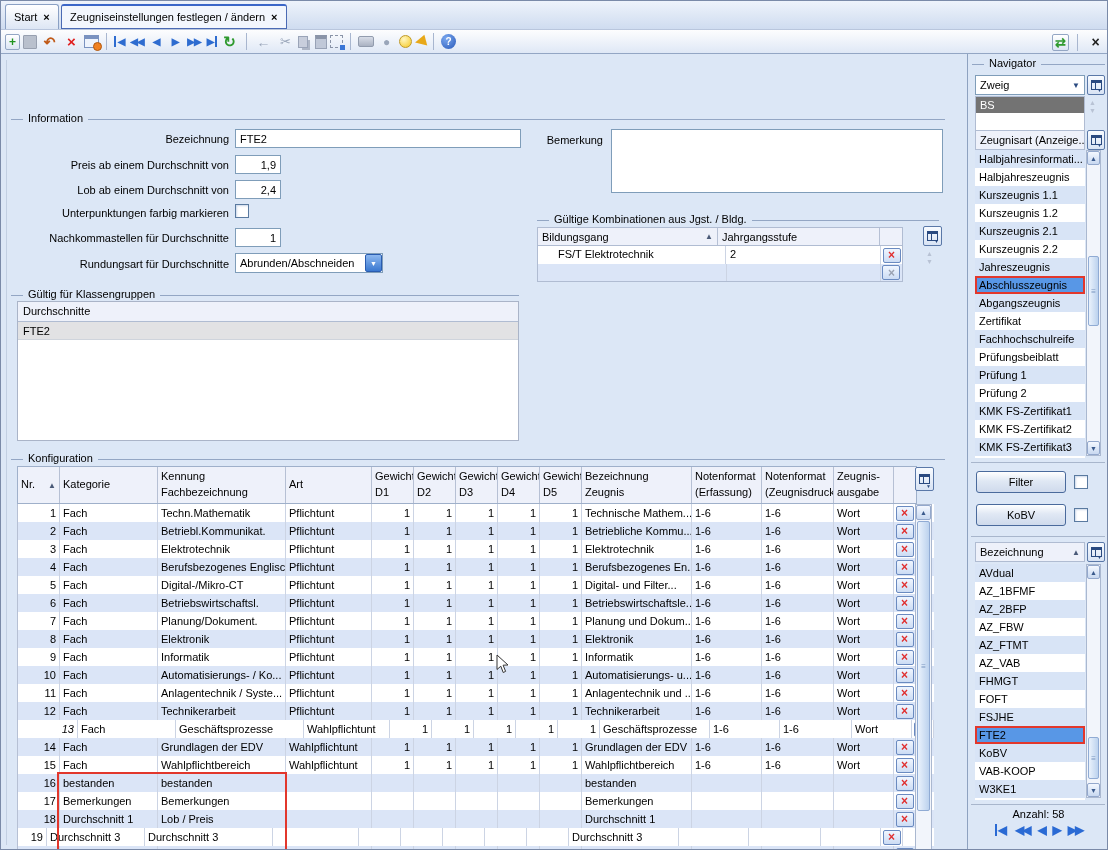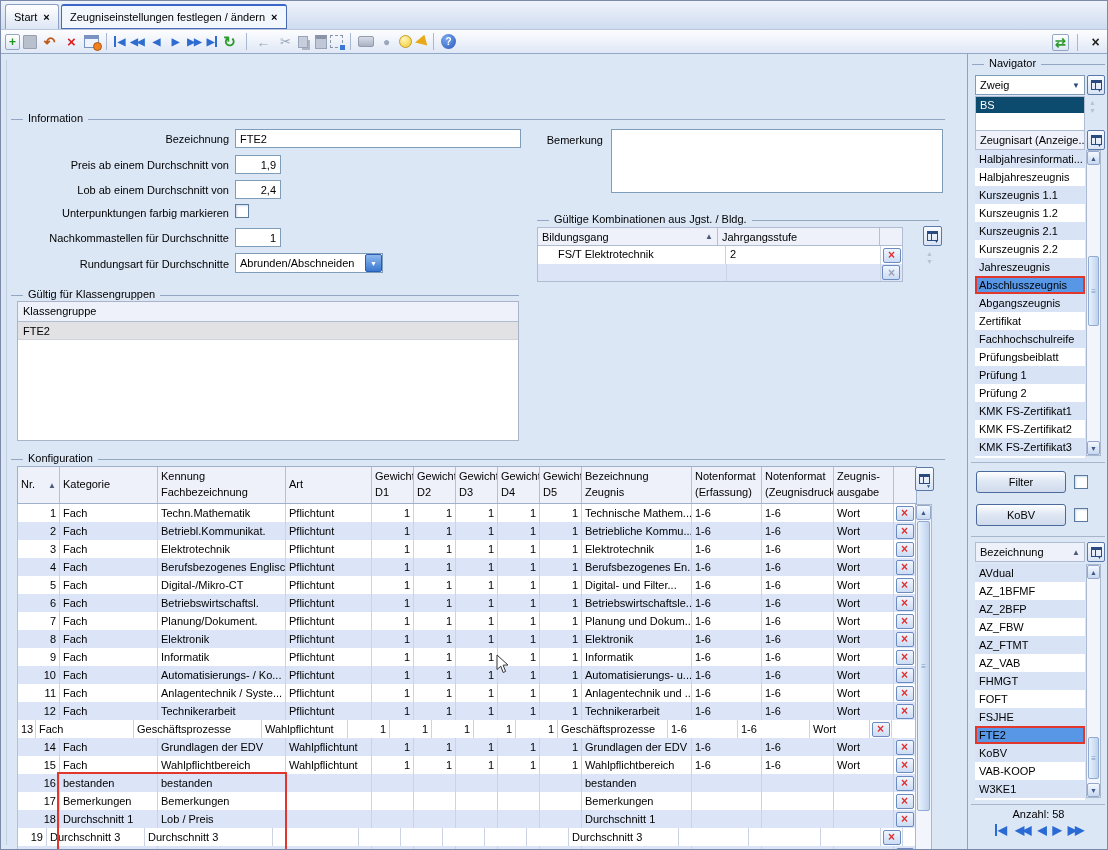--- a/index.html
+++ b/index.html
@@ -83,21 +83,21 @@
 .sthumb{position:absolute;left:1px;right:1px;background:linear-gradient(to right,#eaf2fc,#bcd2ee);border:1px solid #90abd4;border-radius:2px;color:#7a96c0;font-size:8px;display:flex;align-items:center;justify-content:center;}
 
 .sbox{position:absolute;border:1px solid #7f9db9;background:#fff;display:flex;align-items:center;padding:0 4px;overflow:hidden;white-space:nowrap;}
 .sbox.hdr{background:#eef1fa;border-color:#b0bcd2;}
 .ddv{margin-left:auto;font-size:8px;color:#2a4a80;}
 .slist{position:absolute;background:#fff;border:1px solid #b0bcd2;overflow:hidden;}
 .li{height:18px;line-height:18px;padding:0 4px;overflow:hidden;white-space:nowrap;background:#fff;}
 .li.alt2{background:#d8e4f6;}
 .li.sel{background:#5897e6;color:#000;}
 .li.ring{box-shadow:inset 0 0 0 2px #e2372c;position:relative;z-index:2;}
-.bsrow{height:16px;line-height:16px;padding:0 4px;background:#0c4a6e;color:#fff;}
+.bsrow{height:16px;line-height:16px;padding:0 4px;background:#737373;color:#fff;}
 .sep{position:absolute;height:1px;background:#a8b6cc;}
 .btn{position:absolute;height:22px;border:1px solid #4a6a9c;border-radius:3px;background:linear-gradient(#ffffff,#e0e8f4 45%,#cfdaec);display:flex;align-items:center;justify-content:center;font:inherit;}
 .anz{position:absolute;width:100%;text-align:center;}
 .pager{position:absolute;width:100%;display:flex;justify-content:center;gap:8px;align-items:center;}
 .pico{color:#2a6ad4;font-weight:bold;font-size:12px;letter-spacing:-2px;line-height:1;}
 [data-name="pager-first-icon"]{border-left:2px solid #2a6ad4;padding-left:1px;letter-spacing:0;}
 
 .redbox{position:absolute;border:2px solid #e2372c;pointer-events:none;z-index:3;}
 .cursor{position:absolute;z-index:5;}
 .minisc{position:absolute;display:flex;flex-direction:column;gap:1px;color:#b8c2d4;font-size:7px;line-height:7px;}
@@ -215,21 +215,21 @@
     </div>
     <div class="minisc" style="left:925px;top:196px;" data-name="kombinationen-scrollbar">
         <span data-name="scroll-up-icon">▲</span>
         <span data-name="scroll-down-icon">▼</span>
       </div>
 
     <div class="grp" style="left:10px;top:241px;width:508px;" data-name="group-klassengruppen">
         <span data-name="group-klassengruppen-label">Gültig für Klassengruppen</span>
       </div>
     <div style="position:absolute;left:16px;top:247px;width:502px;height:140px;background:#fff;border:1px solid #aab4c8;" data-name="klassengruppen-table">
-      <div style="height:20px;background:#eef1fa;border-bottom:1px solid #b0bcd2;line-height:19px;padding:0 5px;" data-name="column-header-klassengruppe">Klassengruppe</div>
+      <div style="height:20px;background:#eef1fa;border-bottom:1px solid #b0bcd2;line-height:19px;padding:0 5px;" data-name="column-header-klassengruppe">Durchschnitte</div>
       <div style="height:18px;background:#e2e2e4;border-bottom:1px solid #cfd4dc;line-height:18px;padding:0 5px;" data-name="klassengruppe-row">FTE2</div>
     </div>
 
     <div class="grp" style="left:10px;top:405px;width:934px;" data-name="group-konfiguration">
         <span data-name="group-konfiguration-label">Konfiguration</span>
       </div>
     <div class="khead" style="left:16px;top:412px;height:38px;" data-name="konfiguration-header-row">
         <div class="hc" data-name="konfiguration-column-header" style="width: 42px;">
           <div class="ht" data-name="column-header-label">Nr.</div>
           <div class="sorta" data-name="sort-ascending-icon">▲</div>
@@ -493,21 +493,21 @@
           <div class="kc r" data-name="cell" style="width: 42px;">1</div>
           <div class="kc" data-name="cell" style="width: 110px;">Technikerarbeit</div>
           <div class="kc" data-name="cell" style="width: 70px;">1-6</div>
           <div class="kc" data-name="cell" style="width: 72px;">1-6</div>
           <div class="kc" data-name="cell" style="width: 60px;">Wort</div>
           <div class="kc delc" data-name="cell-delete" style="width: 22px;">
             <div class="xbtn" data-name="delete-row-button">×</div>
           </div>
         </div>
         <div class="krow" data-name="konfiguration-row">
-          <div class="kc r" data-name="cell" style="width: 18px;">13</div>
+          <div class="kc r" data-name="cell" style="width: 60px; font-style: italic;">13</div>
           <div class="kc" data-name="cell" style="width: 98px;">Fach</div>
           <div class="kc" data-name="cell" style="width: 128px;">Geschäftsprozesse</div>
           <div class="kc" data-name="cell" style="width: 86px;">Wahlpflichtunt</div>
           <div class="kc r" data-name="cell" style="width: 42px;">1</div>
           <div class="kc r" data-name="cell" style="width: 42px;">1</div>
           <div class="kc r" data-name="cell" style="width: 42px;">1</div>
           <div class="kc r" data-name="cell" style="width: 42px;">1</div>
           <div class="kc r" data-name="cell" style="width: 42px;">1</div>
           <div class="kc" data-name="cell" style="width: 110px;">Geschäftsprozesse</div>
           <div class="kc" data-name="cell" style="width: 70px;">1-6</div>

